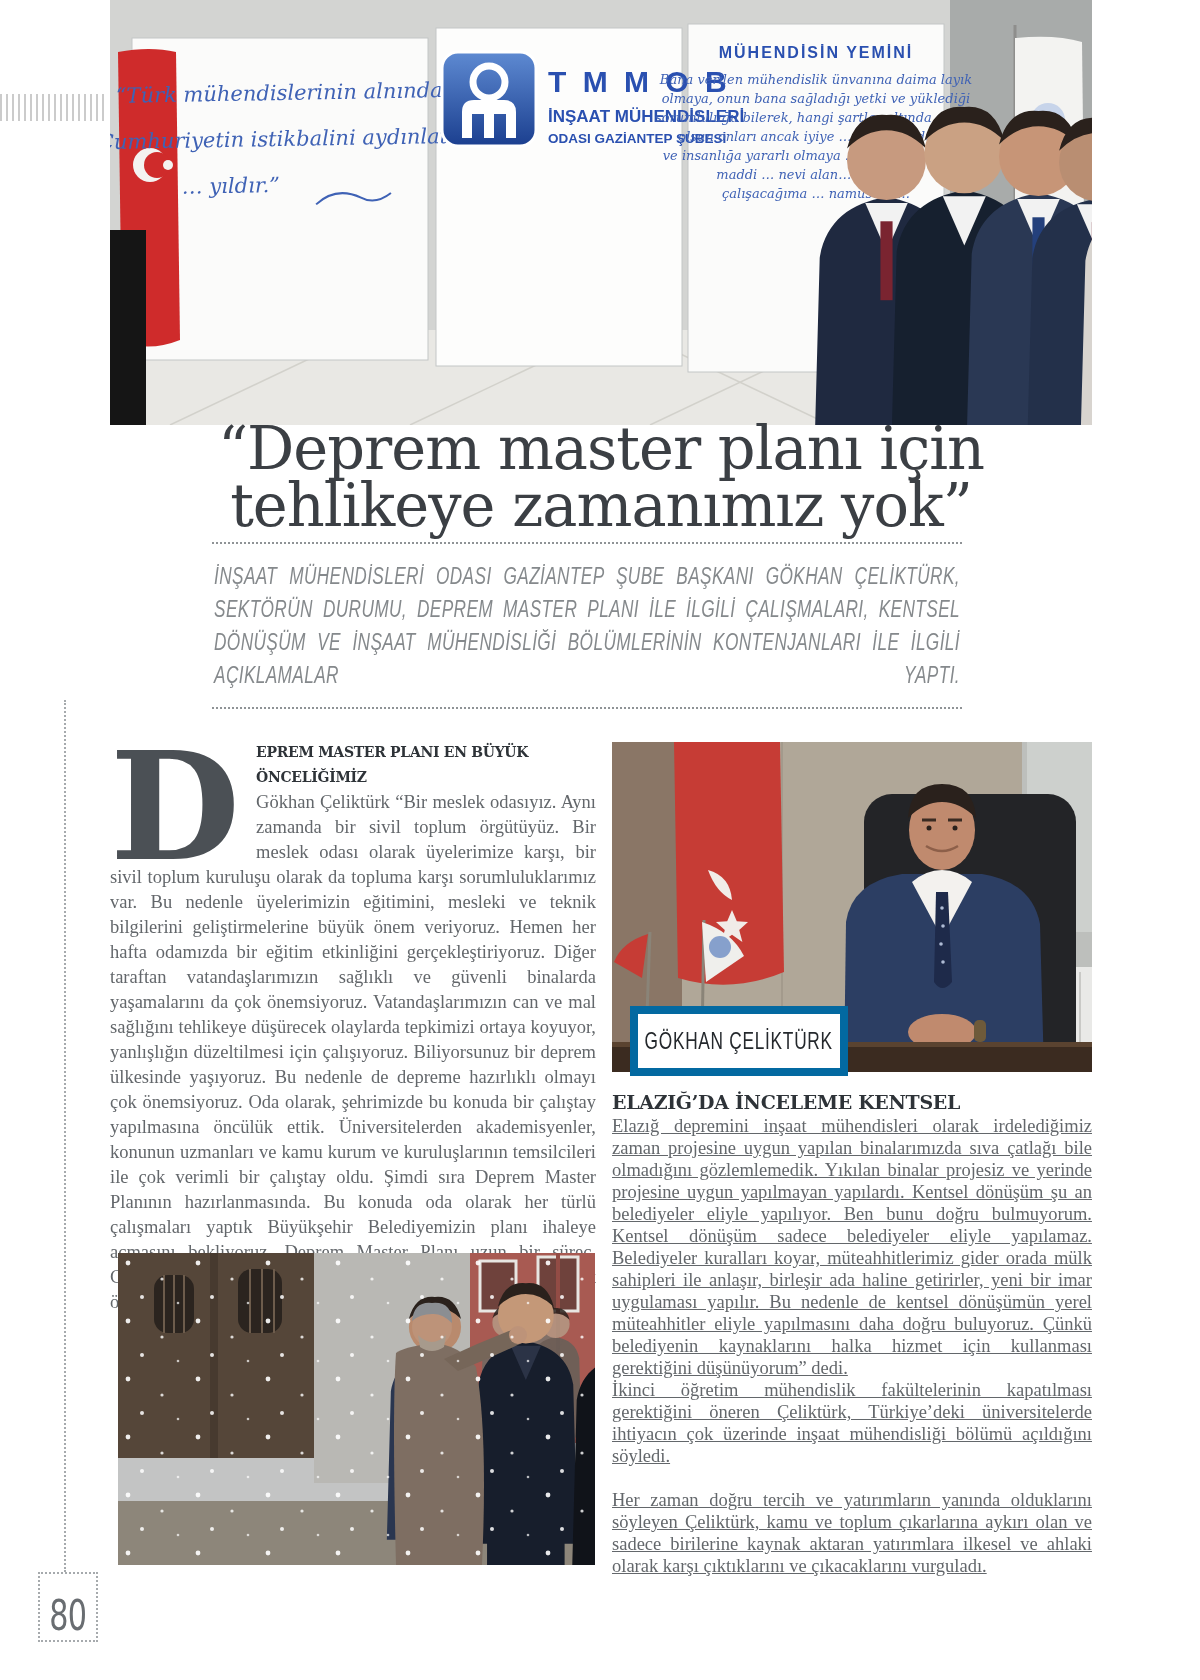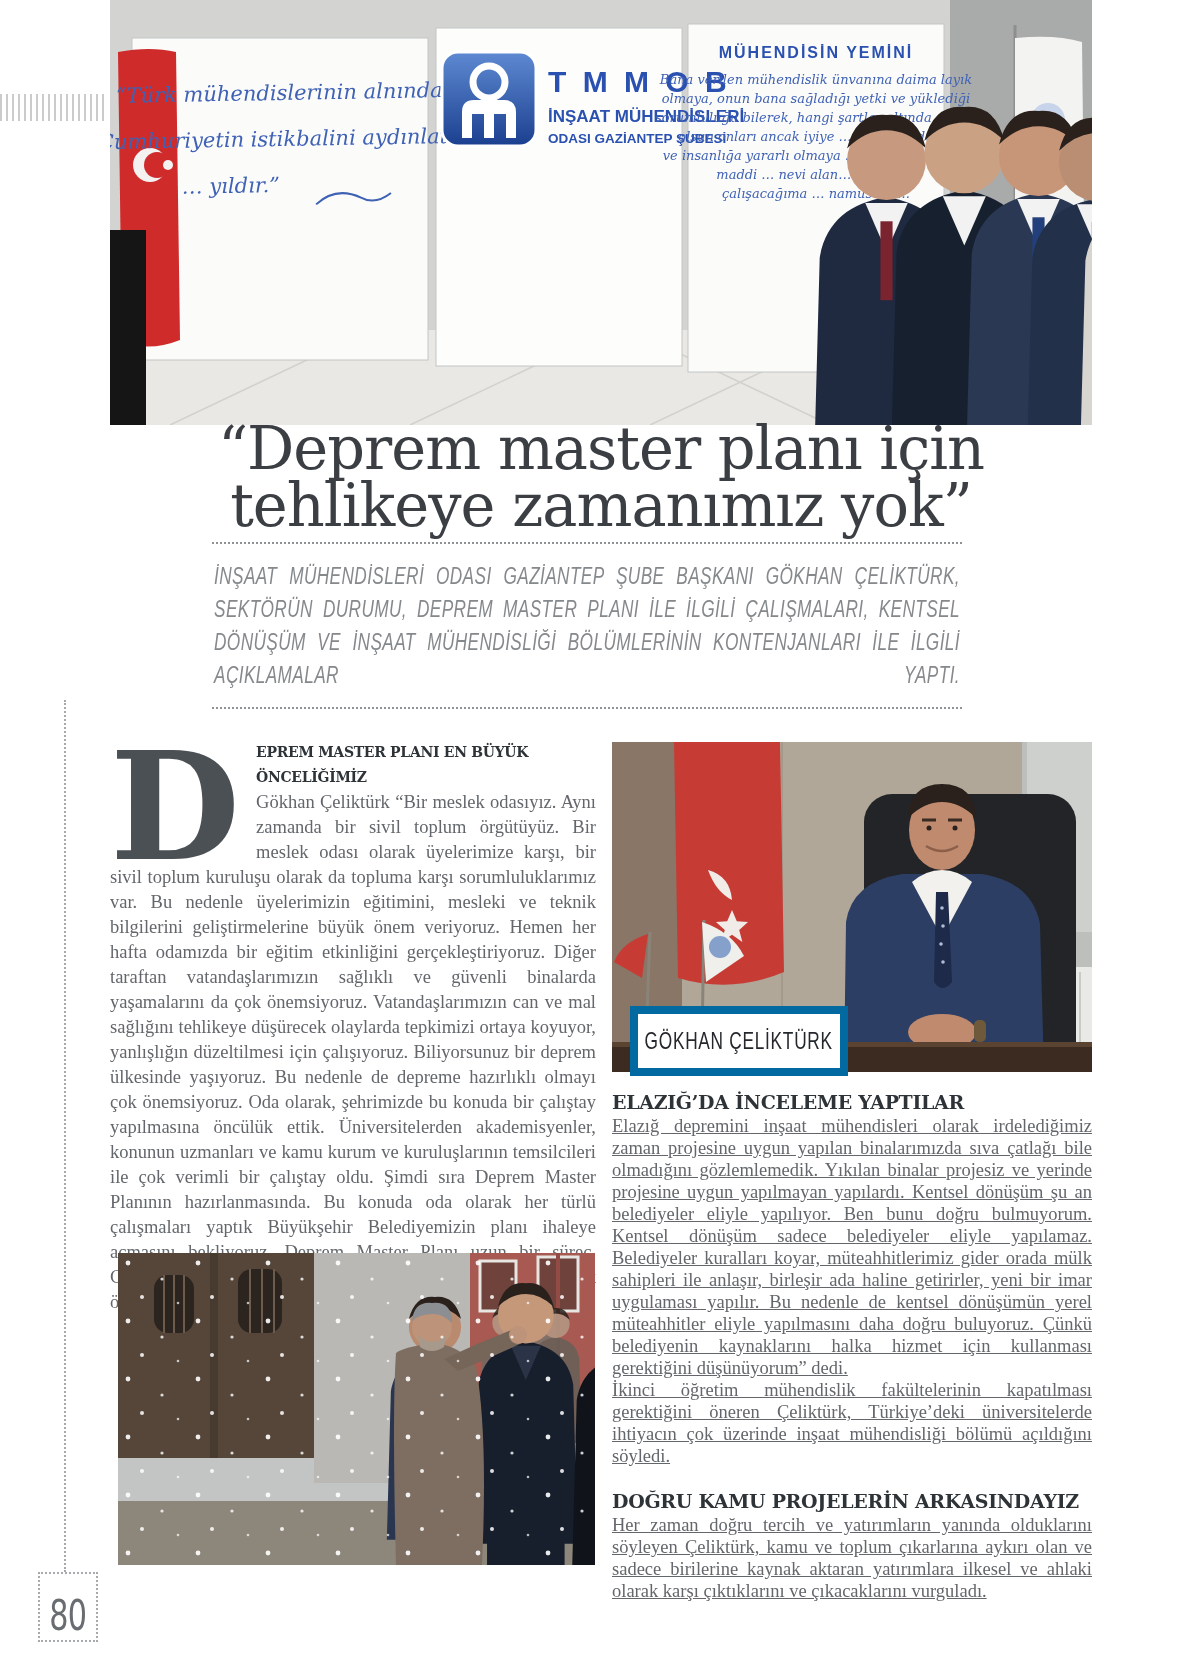--- a/index.html
+++ b/index.html
@@ -244,25 +244,24 @@
 
       <rect x="0" y="300" width="480" height="30" fill="#3b2b20"></rect>
       <rect x="0" y="300" width="480" height="5" fill="#5a4330"></rect>
     </svg>
   </div>
   <div class="caption-box">
     <span class="caption-inner">GÖKHAN ÇELİKTÜRK</span>
   </div>
 
   <div class="col-right">
-    <div class="sec-head">ELAZIĞ’DA İNCELEME YAPTILAR</div>
+    <div class="sec-head">ELAZIĞ’DA İNCELEME KENTSEL</div>
     <p class="body-p">Elazığ depremini inşaat mühendisleri olarak irdelediğimiz zaman projesine uygun yapılan binalarımızda sıva çatlağı bile olmadığını gözlemlemedik. Yıkılan binalar projesiz ve yerinde projesine uygun yapılmayan yapılardı. Kentsel dönüşüm şu an belediyeler eliyle yapılıyor. Ben bunu doğru bulmuyorum. Kentsel dönüşüm sadece belediyeler eliyle yapılamaz. Belediyeler kuralları koyar, müteahhitlerimiz gider orada mülk sahipleri ile anlaşır, birleşir ada haline getirirler, yeni bir imar uygulaması yapılır. Bu nedenle de kentsel dönüşümün yerel müteahhitler eliyle yapılmasını daha doğru buluyoruz. Çünkü belediyenin kaynaklarını halka hizmet için kullanması gerektiğini düşünüyorum” dedi.</p>
     <p class="body-p">İkinci öğretim mühendislik fakültelerinin kapatılması gerektiğini öneren Çeliktürk, Türkiye’deki üniversitelerde ihtiyacın çok üzerinde inşaat mühendisliği bölümü açıldığını söyledi.</p>
     <div class="gap"></div>
-    <div class="sec-head">DOĞRU KAMU PROJELERİN ARKASINDAYIZ</div>
     <p class="body-p">Her zaman doğru tercih ve yatırımların yanında olduklarını söyleyen Çeliktürk, kamu ve toplum çıkarlarına aykırı olan ve sadece birilerine kaynak aktaran yatırımlara ilkesel ve ahlaki olarak karşı çıktıklarını ve çıkacaklarını vurguladı.</p>
   </div>
 
   <div class="photo photo-street">
     <svg viewBox="0 0 477 312" width="477" height="312">
       <rect x="0" y="0" width="477" height="312" fill="#c3c4c4"></rect>
 
       <g>
         <rect x="0" y="0" width="196" height="205" fill="#554639"></rect>
         <rect x="36" y="22" width="40" height="58" rx="14" fill="#2b241f"></rect>

